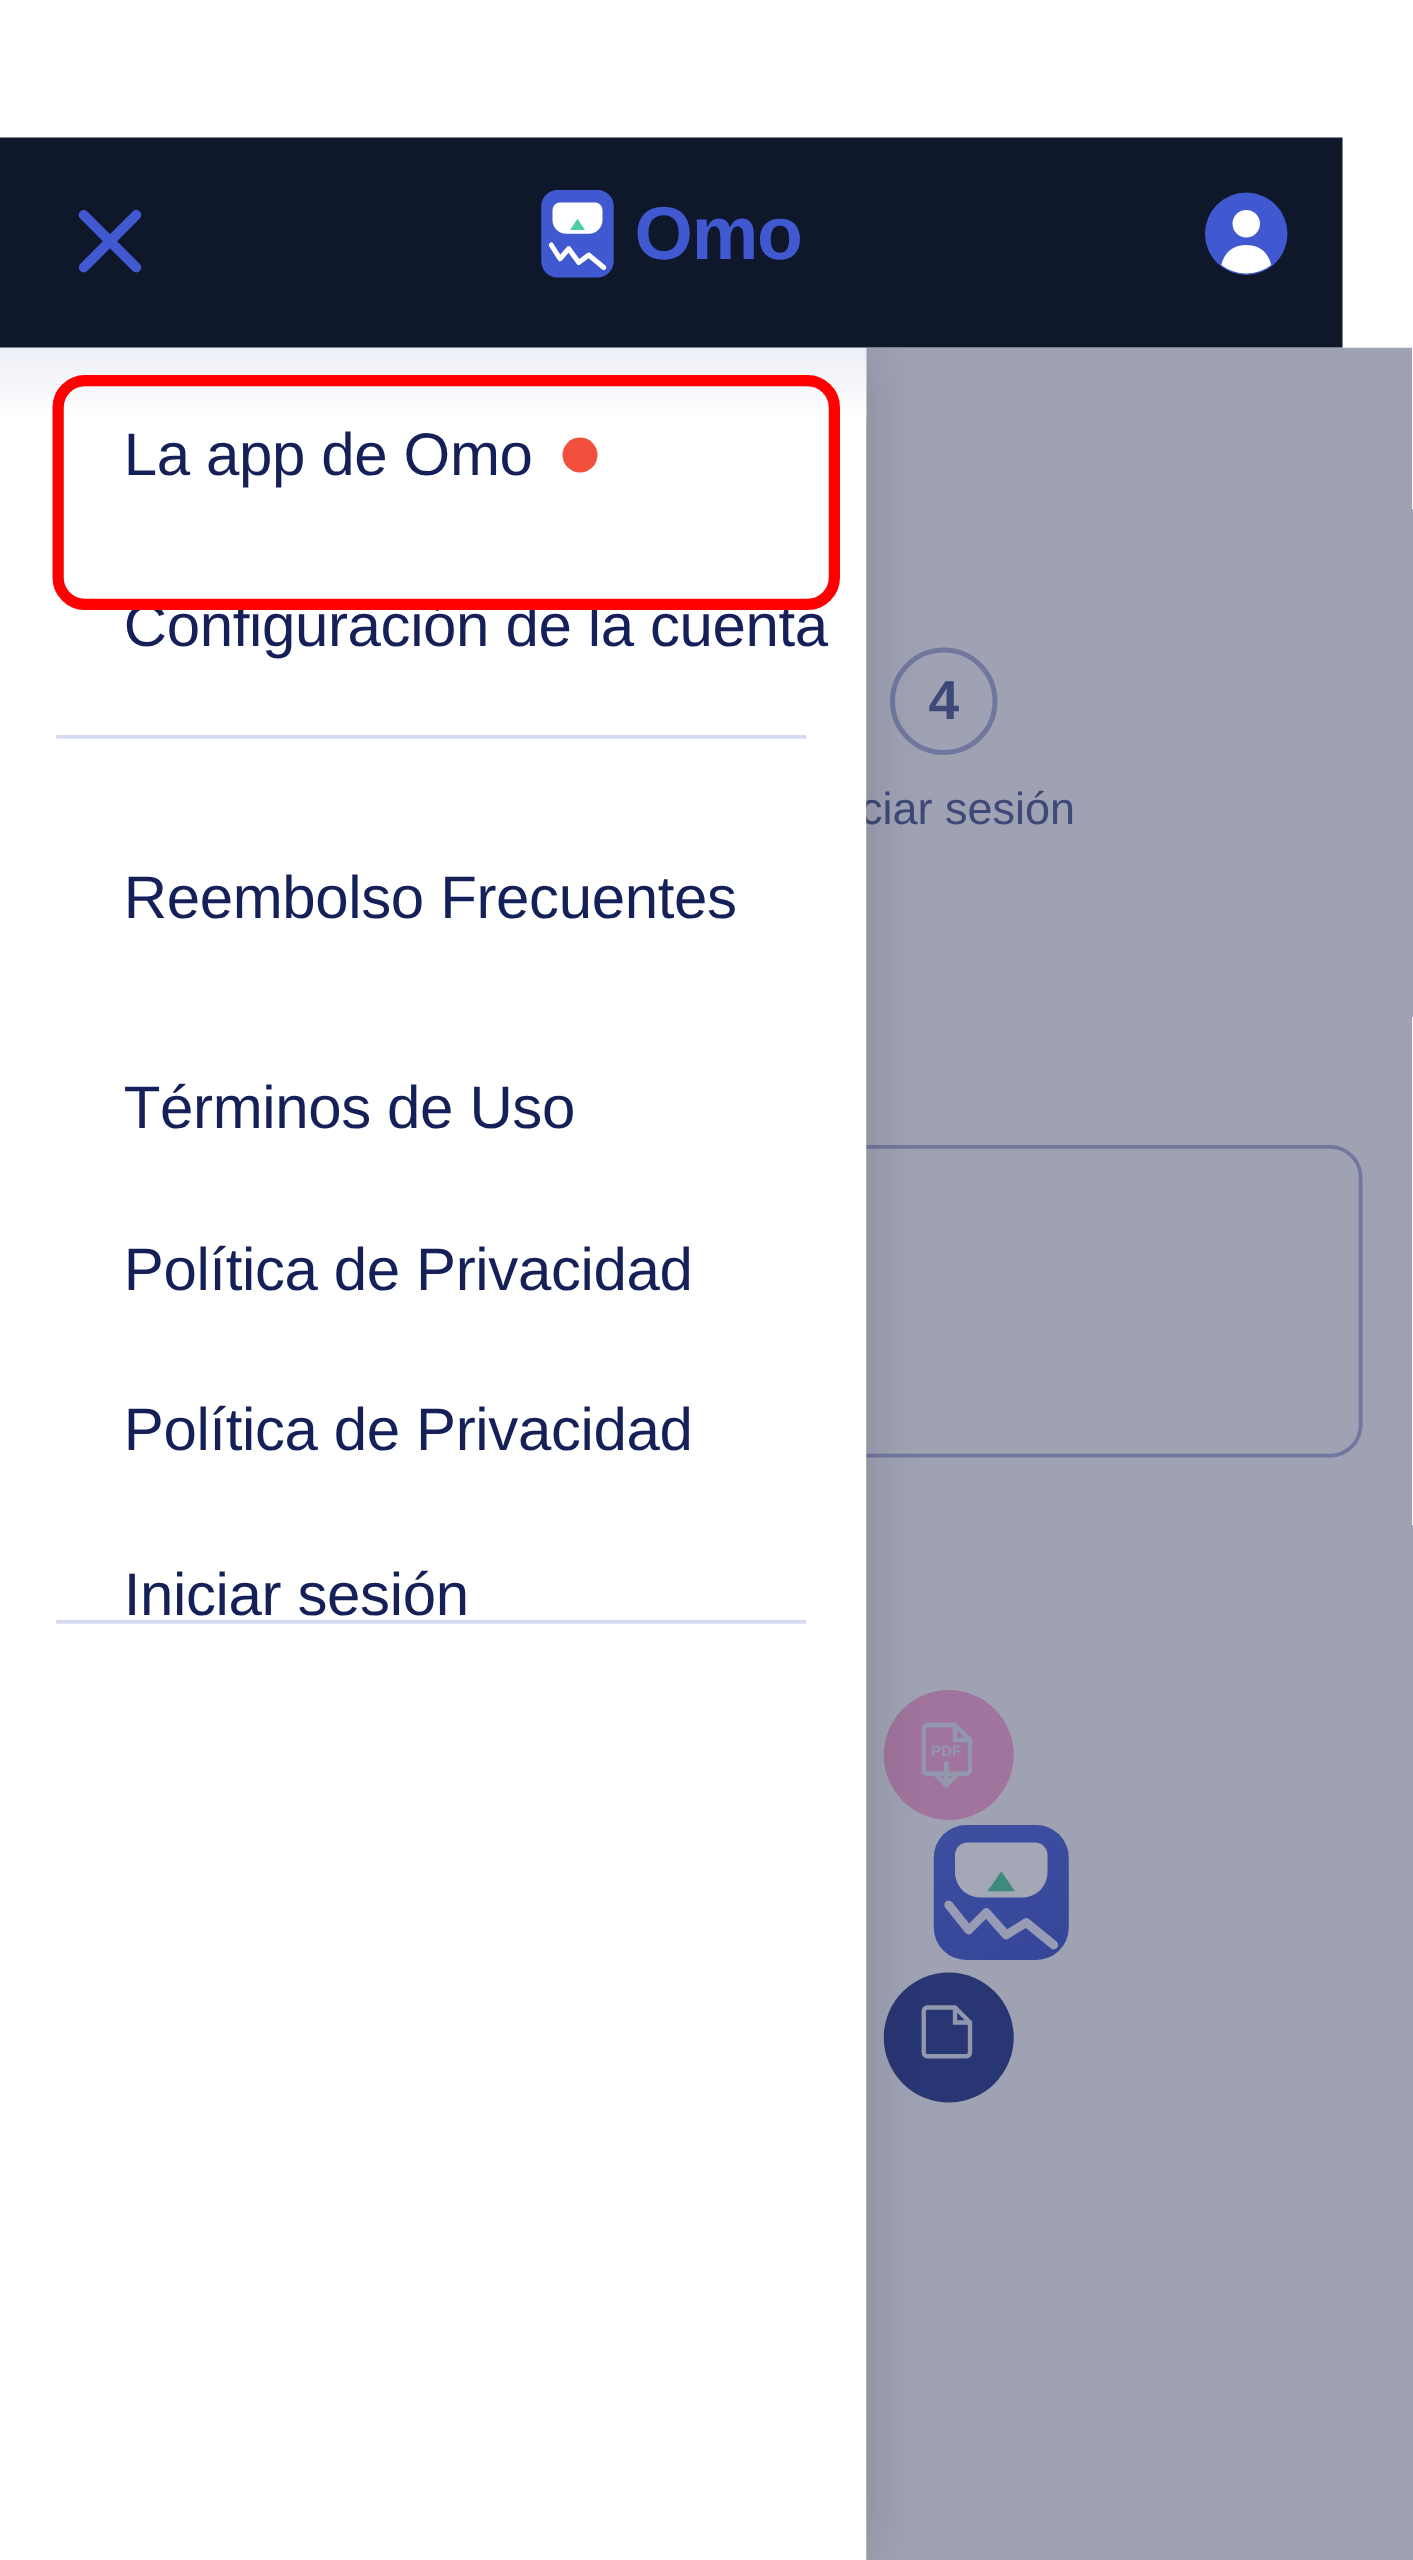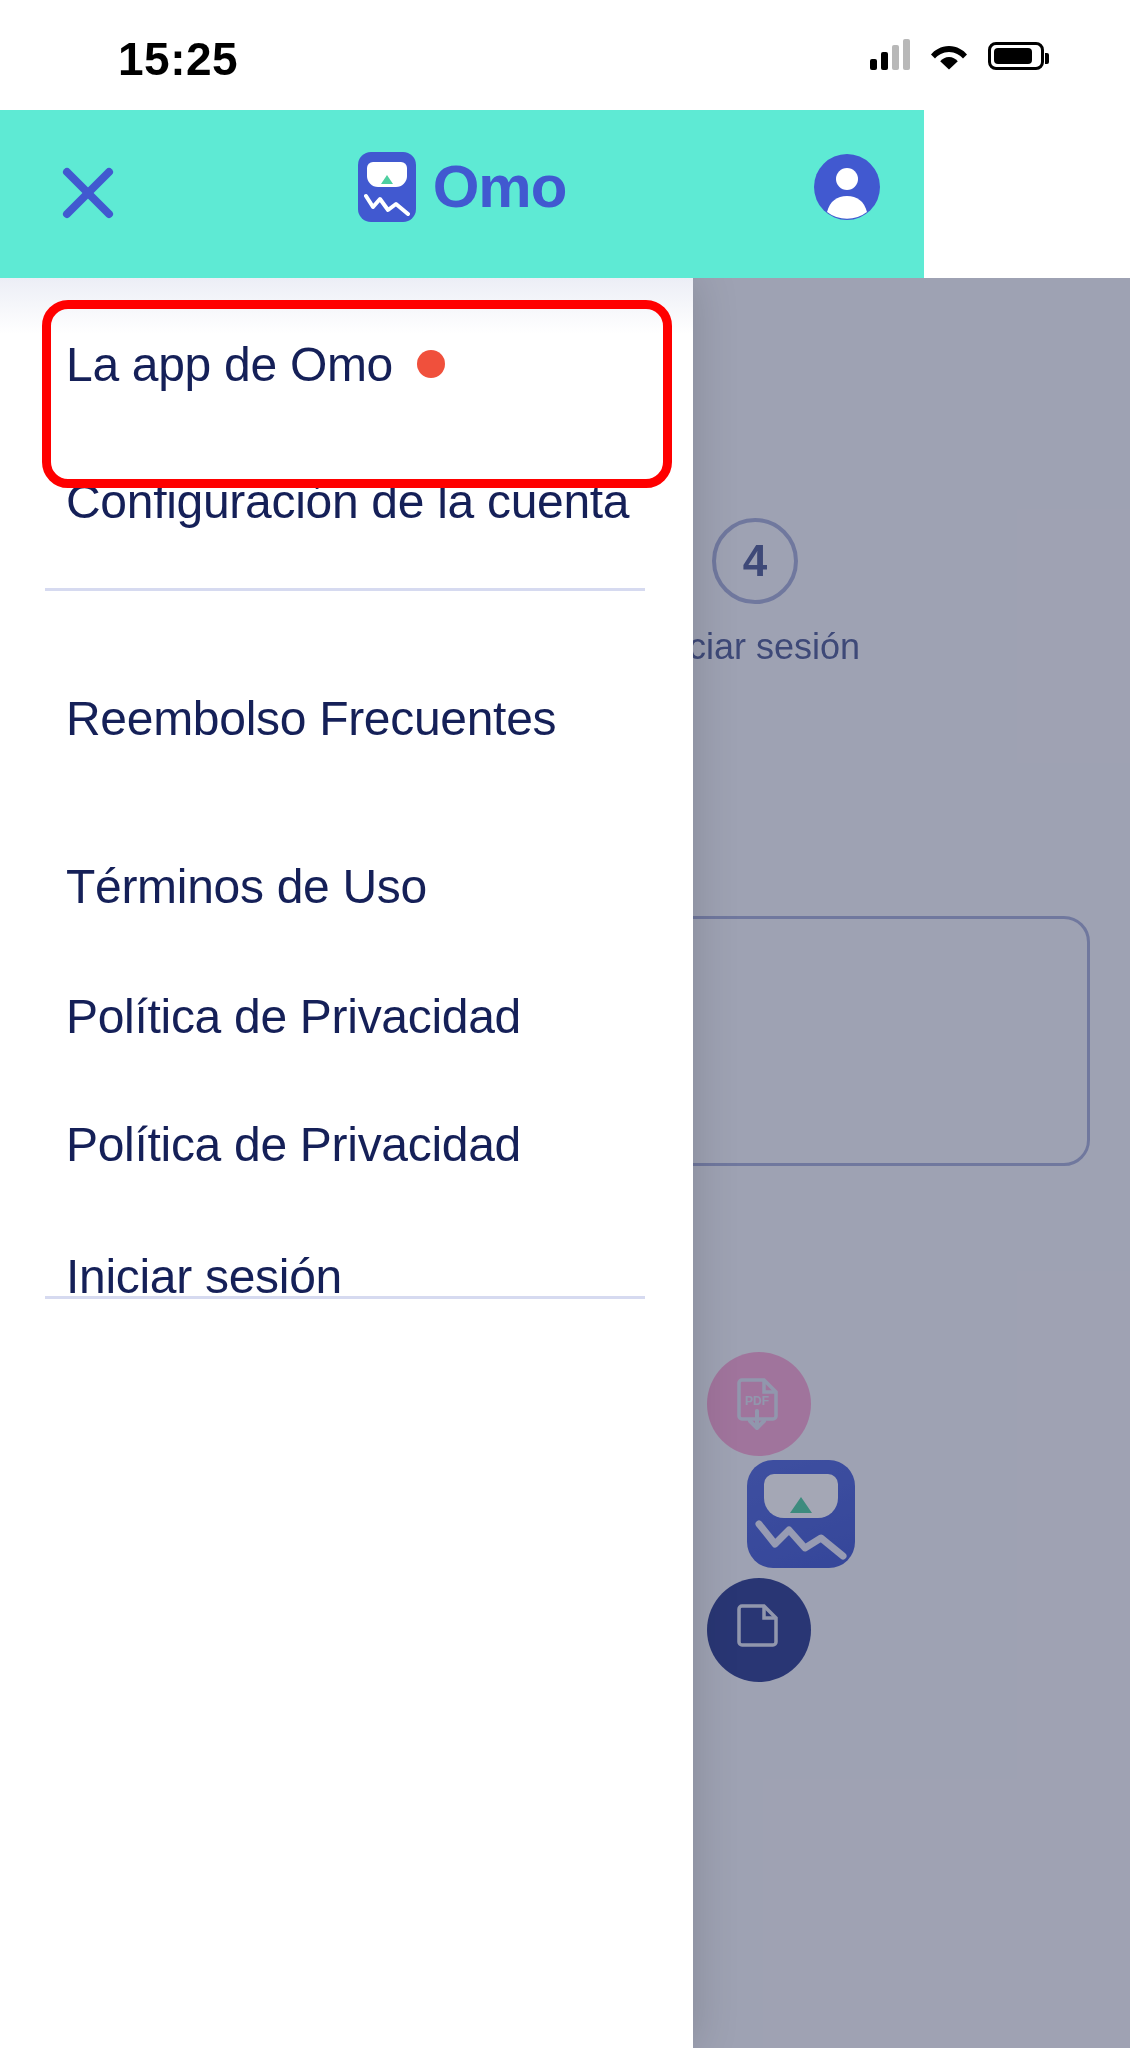--- a/index.html
+++ b/index.html
@@ -24,21 +24,21 @@
   .sig i:nth-child(1){ height:11px; }
   .sig i:nth-child(2){ height:18px; }
   .sig i:nth-child(3){ height:25px; background:#b8b8b8; }
   .sig i:nth-child(4){ height:31px; background:#b8b8b8; }
   .wifi { width:40px; height:30px; position:relative; }
   .batt { width:56px; height:28px; border:3px solid #000; border-radius:8px; position:relative; }
   .batt::after { content:""; position:absolute; right:-8px; top:8px; width:4px; height:11px; background:#000; border-radius:0 2px 2px 0;}
   .batt i { position:absolute; left:3px; top:3px; bottom:3px; width:38px; background:#000; border-radius:4px; display:block;}
 
   
-  .header { position:absolute; top:110px; left:0; width:924px; height:168px; background:#5eead4; z-index:30; }
+  .header { position:absolute; top:110px; left:0; width:1074px; height:168px; background:#0f172a; z-index:30; }
   .close-btn {
     position:absolute; left:45px; top:40px; width:86px; height:86px;
     display:flex; align-items:center; justify-content:center; cursor:pointer;
   }
   .close-btn svg { width:58px; height:58px; }
   .brand {
     position:absolute; left:0; right:0; top:42px;
     display:flex; align-items:center; justify-content:center; gap:17px;
   }
   .brand-mark {
@@ -149,21 +149,21 @@
     background:#ffffff; z-index:20;
     box-shadow:0 0 44px rgba(0,0,0,0.16);
   }
   .drawer-top-fade {
     position:absolute; left:0; top:0; width:100%; height:56px;
     background:linear-gradient(180deg,#eceef6 0%,#ffffff 100%);
   }
   .menu { position:absolute; left:0; top:0; width:100%; }
   .menu-item {
     position:absolute; left:0; width:100%; height:96px;
-    display:flex; align-items:center; cursor:pointer;
+    display:flex; align-items:center; cursor:pointer;padding-left:33px;
   }
   .menu-label {
     margin-left:66px; font-size:48px; color:#152058; white-space:nowrap; letter-spacing:-0.3px;
   }
   .badge-dot {
     width:28px; height:28px; border-radius:50%; background:#F0503C;
     margin-left:24px; flex:none;
   }
   .mi-0 { top:38px; }
   .mi-1 { top:175px; }
@@ -183,40 +183,20 @@
   .annot {
     position:absolute; left:42px; top:300px; width:630px; height:188px;
     border:9px solid #FF0000; border-radius:26px; z-index:40; pointer-events:none;
   }
 </style>
 </head>
 <body>
 
 <div id="root">
 
-  <div class="statusbar">
-    <div class="status-time">15:25</div>
-    <div class="status-icons">
-      <span class="sig">
-          <i></i>
-          <i></i>
-          <i></i>
-          <i></i>
-        </span>
-      <span class="wifi">
-        <svg viewBox="0 0 40 30">
-            <path d="M20 6C12 6 5.5 10.2 2 14.5l4 4C9 15 14 12 20 12s11 3 14 6.5l4-4C34.5 10.2 28 6 20 6z" fill="#000"></path>
-            <path d="M20 17c-3.5 0-6.6 1.7-8.8 4.2l8.8 8.3 8.8-8.3C26.6 18.7 23.5 17 20 17z" fill="#000"></path>
-          </svg>
-      </span>
-      <span class="batt">
-          <i></i>
-        </span>
-    </div>
-  </div>
 
   <div class="header">
     <div class="close-btn">
       <svg viewBox="0 0 58 58">
         <line x1="8" y1="8" x2="50" y2="50" stroke="#4159D0" stroke-width="8" stroke-linecap="round"></line>
         <line x1="50" y1="8" x2="8" y2="50" stroke="#4159D0" stroke-width="8" stroke-linecap="round"></line>
       </svg>
     </div>
 
     <div class="brand">

